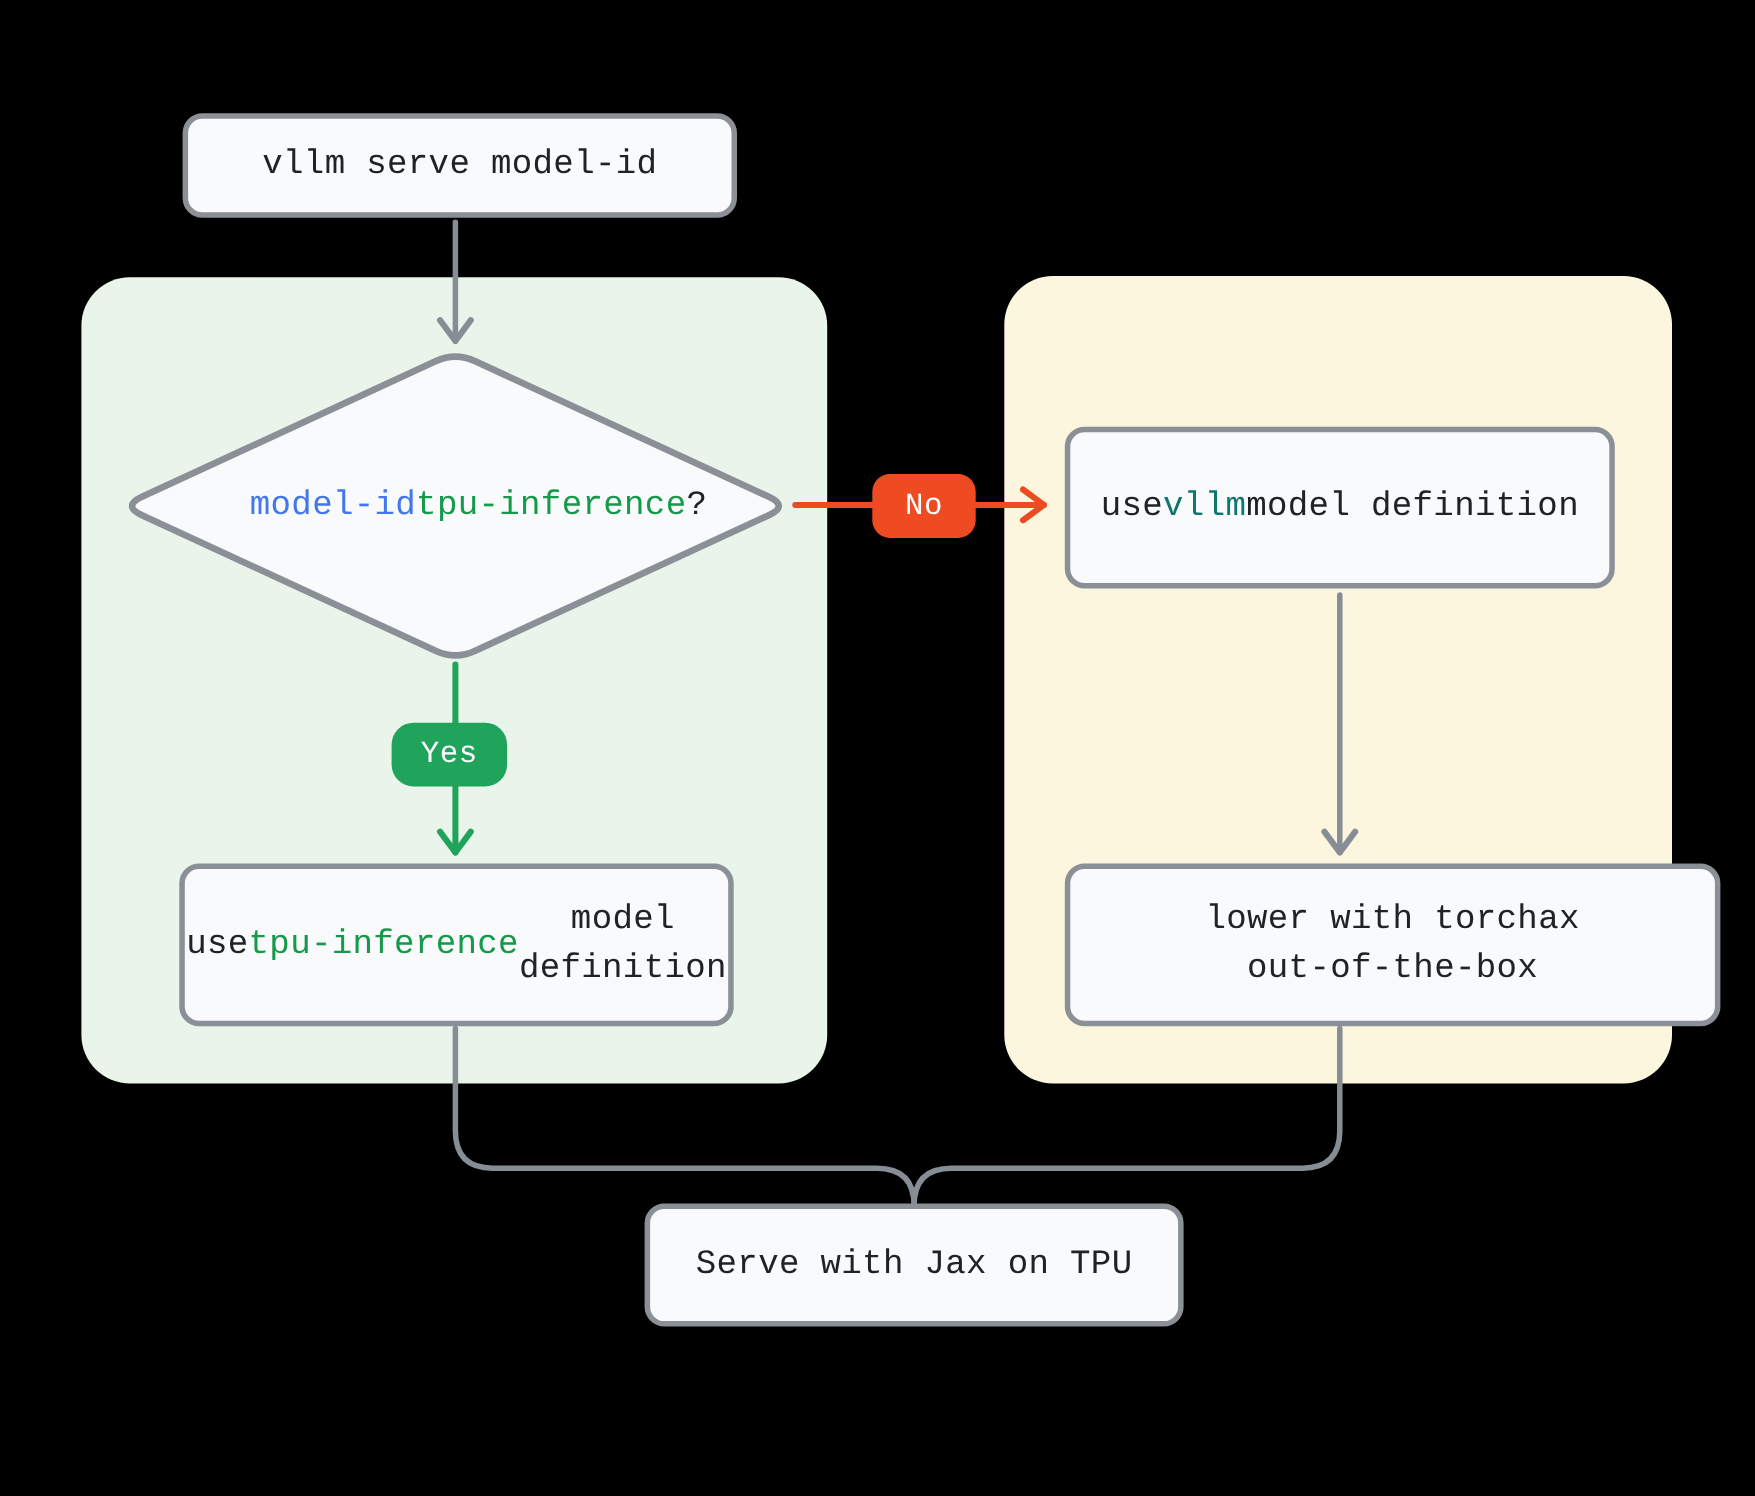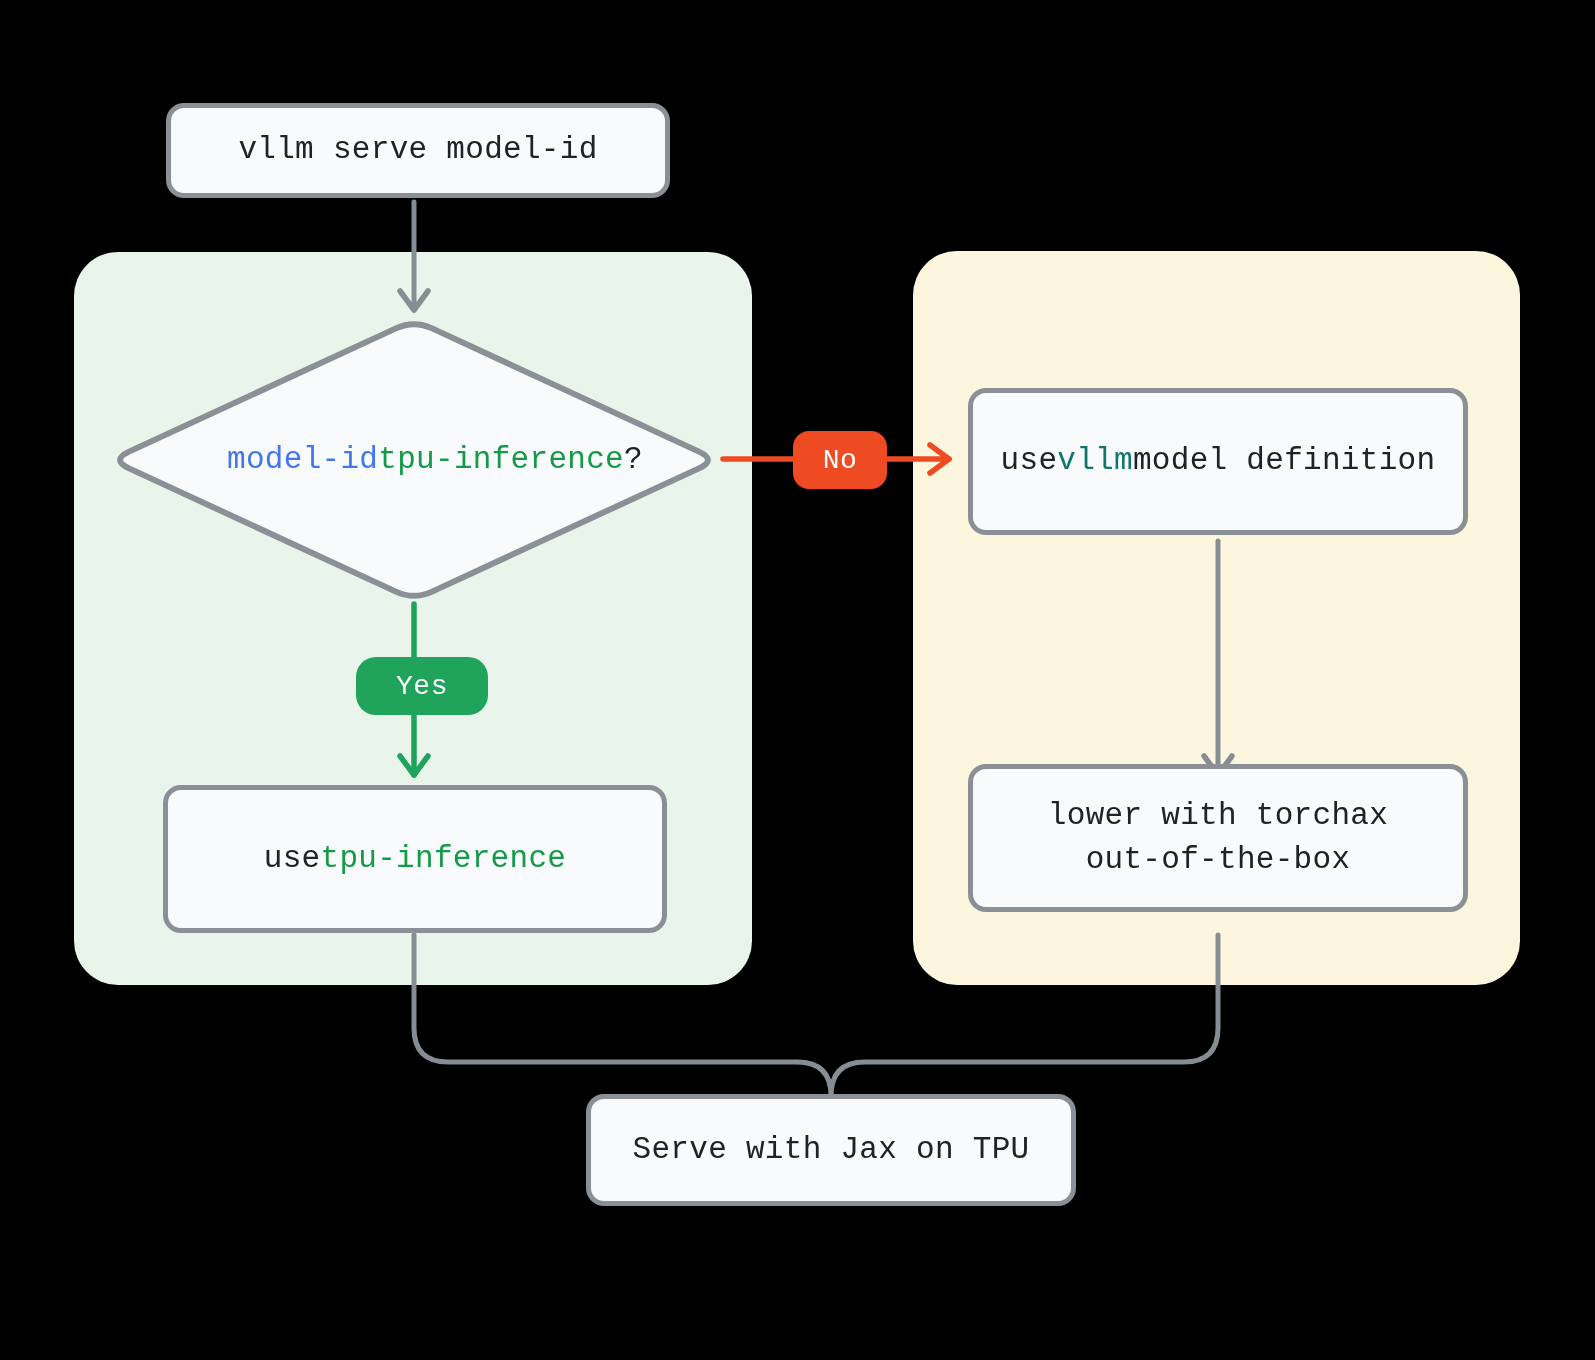--- a/index.html
+++ b/index.html
@@ -43,21 +43,21 @@
     font-size: 31px;
     font-weight: 500;
     letter-spacing: 0.3px;
     line-height: 1.42;
     color: var(--textDark);
     white-space: pre-line;
   }
   .node.start   { left: 166px; top: 103px;  width: 504px; height: 95px;  }
   .node.usevllm { left: 968px; top: 388px;  width: 500px; height: 147px; }
   .node.usetpu  { left: 163px; top: 785px;  width: 504px; height: 148px; }
-  .node.torchax { left: 968px; top: 764px;  width: 500px; height: 148px; }
+  .node.torchax { left: 968px; top: 785px;  width: 596px; height: 148px; }
   .node.serve   { left: 586px; top: 1094px; width: 490px; height: 112px; }
 
   .decision-label {
     position: absolute;
     left: 154px; top: 395px;
     width: 520px; height: 130px;
     display: flex;
     align-items: center;
     justify-content: center;
     text-align: center;
@@ -73,21 +73,21 @@
     position: absolute;
     display: flex;
     align-items: center;
     justify-content: center;
     color: var(--white);
     font-size: 28px;
     font-weight: 500;
     letter-spacing: 0.5px;
     border-radius: 16px;
   }
-  .badge.yes { left: 356px; top: 657px; width: 132px; height: 58px; background: var(--badgeGreen); border-radius: 20px; }
+  .badge.yes { left: 356px; top: 657px; width: 105px; height: 58px; background: var(--badgeGreen); border-radius: 20px; }
   .badge.no  { left: 793px; top: 431px; width: 94px;  height: 58px; background: var(--red); }
 </style>
 </head>
 <body>
 
 <div class="canvas">
 
   <div class="panel green"></div>
   <div class="panel yellow"></div>
 
@@ -119,21 +119,22 @@
 
     <path d="M 1218 935 L 1218 1028 Q 1218 1062 1184 1062 L 865 1062 Q 831 1062 831 1096" fill="none" style="stroke:var(--connector)" stroke-width="5" stroke-linecap="round"></path>
   </svg>
 
   <div class="node start">vllm serve model-id</div>
 
   <div class="decision-label"><span style="color: rgb(67, 119, 235); margin-left: 42px;">model-id</span><span style="color: rgb(20, 154, 72);">tpu-inference</span><span>?</span></div>
 
   <div class="node usevllm"><span>use </span><span style="color: #0f766e;">vllm</span><span> model definition</span></div>
 
-  <div class="node usetpu"><span>use </span><span style="color: rgb(20, 154, 72);">tpu-inference</span></div>
+  <div class="node usetpu"><span>use </span><span style="color: rgb(20, 154, 72);">tpu-inference</span><span> model
+definition</span></div>
 
   <div class="node torchax">lower with torchax
 out-of-the-box</div>
 
   <div class="node serve">Serve with Jax on TPU</div>
 
   <div class="badge yes">Yes</div>
 
   <div class="badge no">No</div>
 

